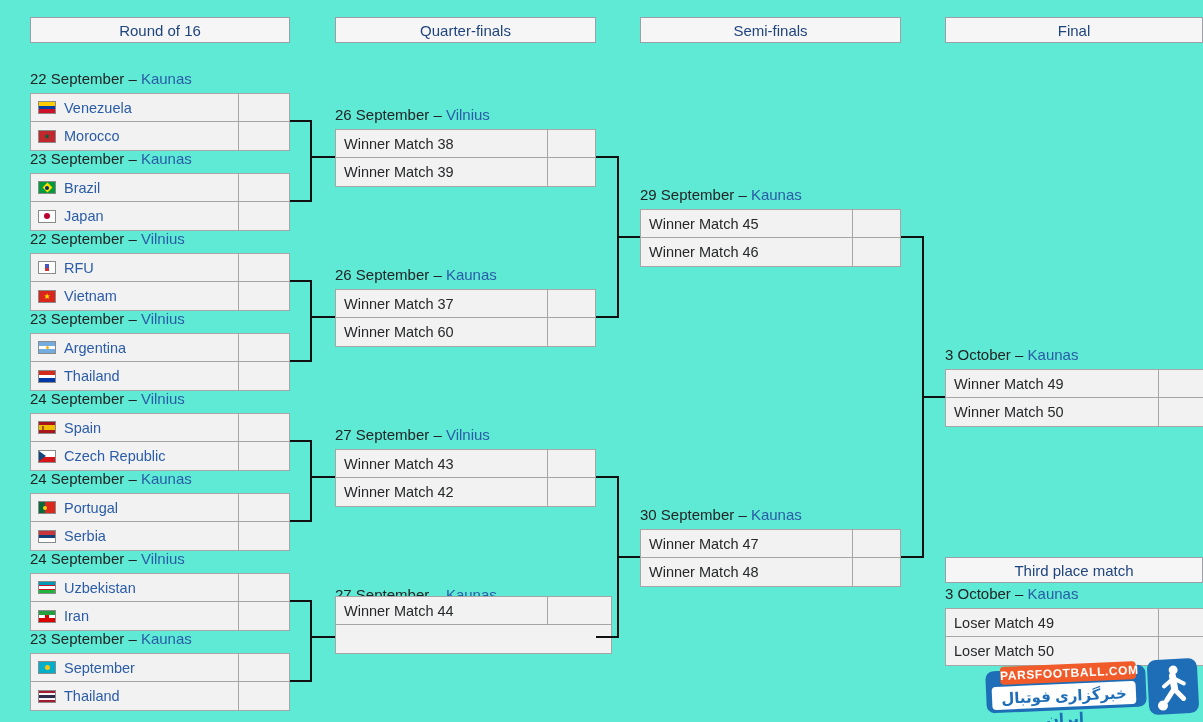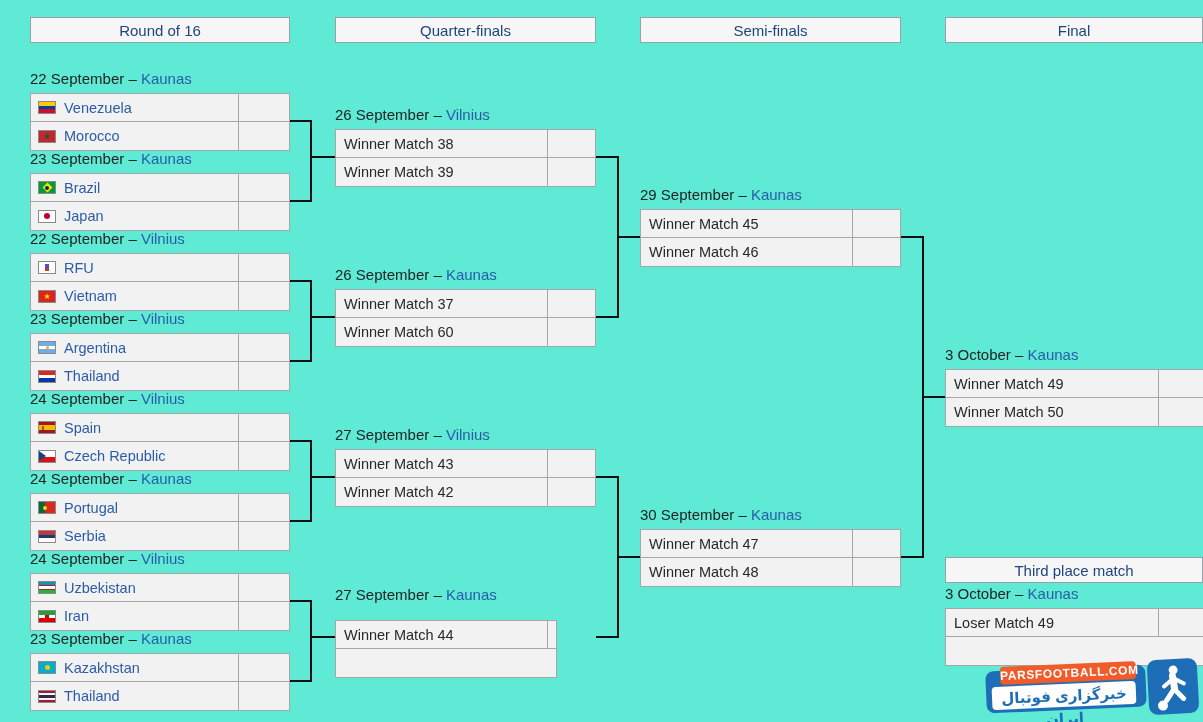--- a/index.html
+++ b/index.html
@@ -200,21 +200,21 @@
             <a class="team-name">Iran</a>
           </div>
           <div class="score-cell"></div>
         </div>
       </div>
       <div class="match-date" style="left: 30px; top: 630px;"><span>23 September</span><span> – </span><a>Kaunas</a></div>
       <div class="match" style="left: 30px; top: 653px; width: 260px;">
         <div class="team-row">
           <div class="name-cell" style="width: 208px;">
             <span class="flag flag-kazakhstan"></span>
-            <a class="team-name">Kazakhstan</a>
+            <a class="team-name">September</a>
           </div>
           <div class="score-cell"></div>
         </div>
         <div class="team-row">
           <div class="name-cell" style="width: 208px;">
             <span class="flag flag-thailand"></span>
             <a class="team-name">Thailand</a>
           </div>
           <div class="score-cell"></div>
         </div>
@@ -258,21 +258,21 @@
           <div class="score-cell"></div>
         </div>
         <div class="team-row">
           <div class="name-cell" style="width: 212px;">
             <span class="team-name">Winner Match 42</span>
           </div>
           <div class="score-cell"></div>
         </div>
       </div>
       <div class="match-date" style="left: 335px; top: 586px;"><span>27 September</span><span> – </span><a>Kaunas</a></div>
-      <div class="match" style="left: 335px; top: 620px; width: 222px;">
+      <div class="match" style="left: 335px; top: 596px; width: 277px;">
         <div class="team-row">
           <div class="name-cell" style="width: 212px;">
             <span class="team-name">Winner Match 44</span>
           </div>
           <div class="score-cell"></div>
         </div>
         <div class="team-row">
           <div class="score-cell"></div>
         </div>
       </div>
@@ -323,20 +323,23 @@
       </div>
       <div class="match-date" style="left: 945px; top: 585px;"><span>3 October</span><span> – </span><a>Kaunas</a></div>
       <div class="match" style="left: 945px; top: 608px; width: 263px;">
         <div class="team-row">
           <div class="name-cell" style="width: 213px;">
             <span class="team-name">Loser Match 49</span>
           </div>
           <div class="score-cell"></div>
         </div>
         <div class="team-row">
+          <div class="name-cell" style="width: 213px;">
+            <span class="team-name">Loser Match 50</span>
+          </div>
           <div class="score-cell"></div>
         </div>
       </div>
     </div>
   <div id="connectors">
       <div class="connector" style="left: 290px; top: 120px; width: 22px; height: 2px;"></div>
       <div class="connector" style="left: 290px; top: 200px; width: 22px; height: 2px;"></div>
       <div class="connector" style="left: 310px; top: 120px; width: 2px; height: 82px;"></div>
       <div class="connector" style="left: 310px; top: 156px; width: 25px; height: 2px;"></div>
       <div class="connector" style="left: 290px; top: 280px; width: 22px; height: 2px;"></div>

